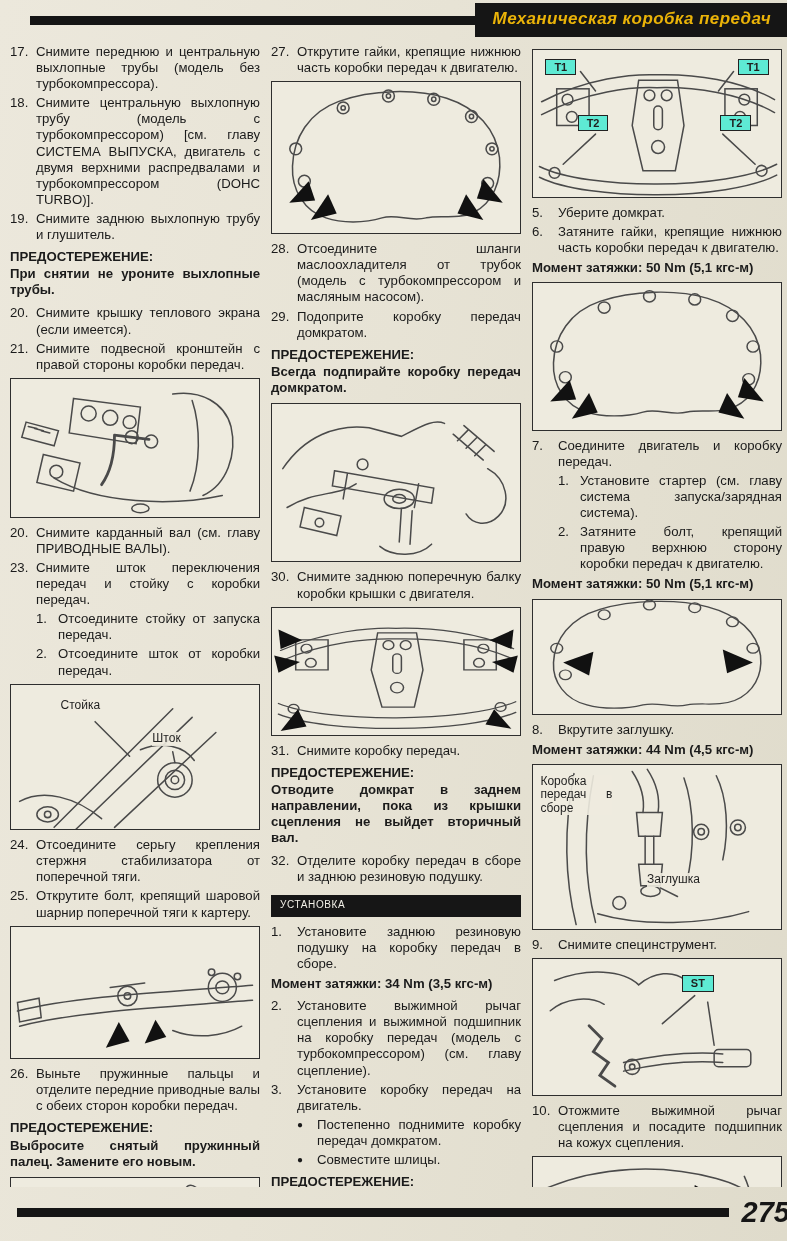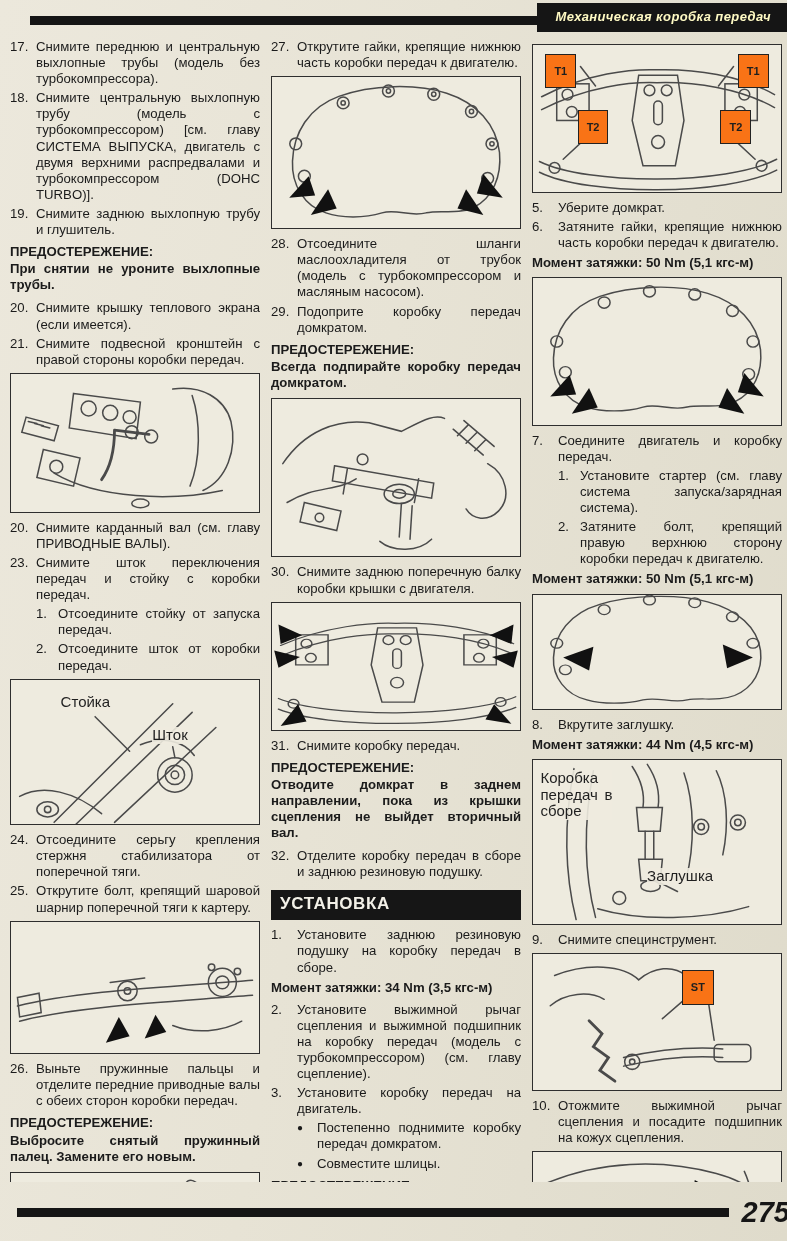--- a/index.html
+++ b/index.html
@@ -7,45 +7,45 @@
   body {
     background: linear-gradient(100deg, #ece8dc 0%, #e7e3d5 45%, #dfdbcb 100%);
     font-family: "Liberation Sans", sans-serif;
     color: #1b1b1b;
     position: relative;
     overflow: hidden;
   }
   .hdr { display: flex; align-items: flex-start; padding: 3px 0 0 30px; }
   .hdr-rule { flex: 1; height: 9px; background: #151515; margin-top: 13px; }
   .hdr-title {
-    background: #151515; color: #fef9c3; font-weight: bold; font-style: italic;
-    font-size: 13px; padding: 6px 16px 8px 18px; letter-spacing: .4px; white-space: nowrap;
+    background: #151515; color: #eab308; font-weight: bold; font-style: italic;
+    font-size: 17px; padding: 6px 16px 8px 18px; letter-spacing: .4px; white-space: nowrap;
   }
   .cols { display: flex; gap: 11px; padding: 7px 8px 0 10px; height: 1150px; overflow: hidden; }
   .col { width: 250px; flex: 0 0 250px; overflow: hidden; font-size: 13.2px; line-height: 1.22; text-align: justify; }
   .li { display: flex; margin-bottom: 3px; }
   .li .n { flex: 0 0 26px; }
   .li .t { flex: 1; }
   .li.sub { padding-left: 26px; }
   .li.sub .n { flex: 0 0 22px; }
   .li.bullet { padding-left: 26px; }
   .li.bullet .n { flex: 0 0 20px; font-size: 10px; padding-top: 2px; }
   .warn { margin: 6px 0 7px; font-weight: bold; }
   .warn .wh { margin-bottom: 1px; }
   .torque { font-weight: bold; margin: 4px 0 6px; }
   .fig { border: 1.6px solid #2e2e2e; background: #eeebdf; margin: 5px 0 7px; position: relative; }
   .fig svg { display: block; width: 100%; height: auto; }
-  .fig-label { position: absolute; font-size: 15px; color: #1f1f1f; line-height: 1.12; }
+  .fig-label { position: absolute; font-size: 12px; color: #1f1f1f; line-height: 1.12; }
   .fig-label.masked { background: rgba(238,235,223,0.9); }
   .fig-label.boxed {
-    border: 1.5px solid #222; background: #f97316; font-weight: bold;
-    font-size: 11px; padding: 10px 8px;
+    border: 1.5px solid #222; background: #5eead4; font-weight: bold;
+    font-size: 11px; padding: 1px 8px;
   }
   .section-bar {
-    background: #161616; color: #f3f1e8; font-weight: bold; font-size: 17px;
+    background: #161616; color: #f3f1e8; font-weight: normal; font-size: 10px;
     padding: 4px 9px 6px; margin: 9px 0 7px; letter-spacing: .6px;
   }
   .ftr { position: absolute; left: 17px; bottom: 12px; width: 100%; display: flex; align-items: center; }
   .ftr-rule { flex: 1; height: 9px; background: #151515; margin-right: 13px; }
   .ftr-num { font-size: 29px; font-weight: bold; font-style: italic; color: #161616; padding-right: 14px; }
   .sk { stroke: #4a4a4a; stroke-width: 1.4; fill: none; stroke-linecap: round; }
   .sk2 { stroke: #4a4a4a; stroke-width: 2.6; fill: none; stroke-linecap: round; }
   .arw { fill: #111; stroke: none; }
 </style>
 </head>

